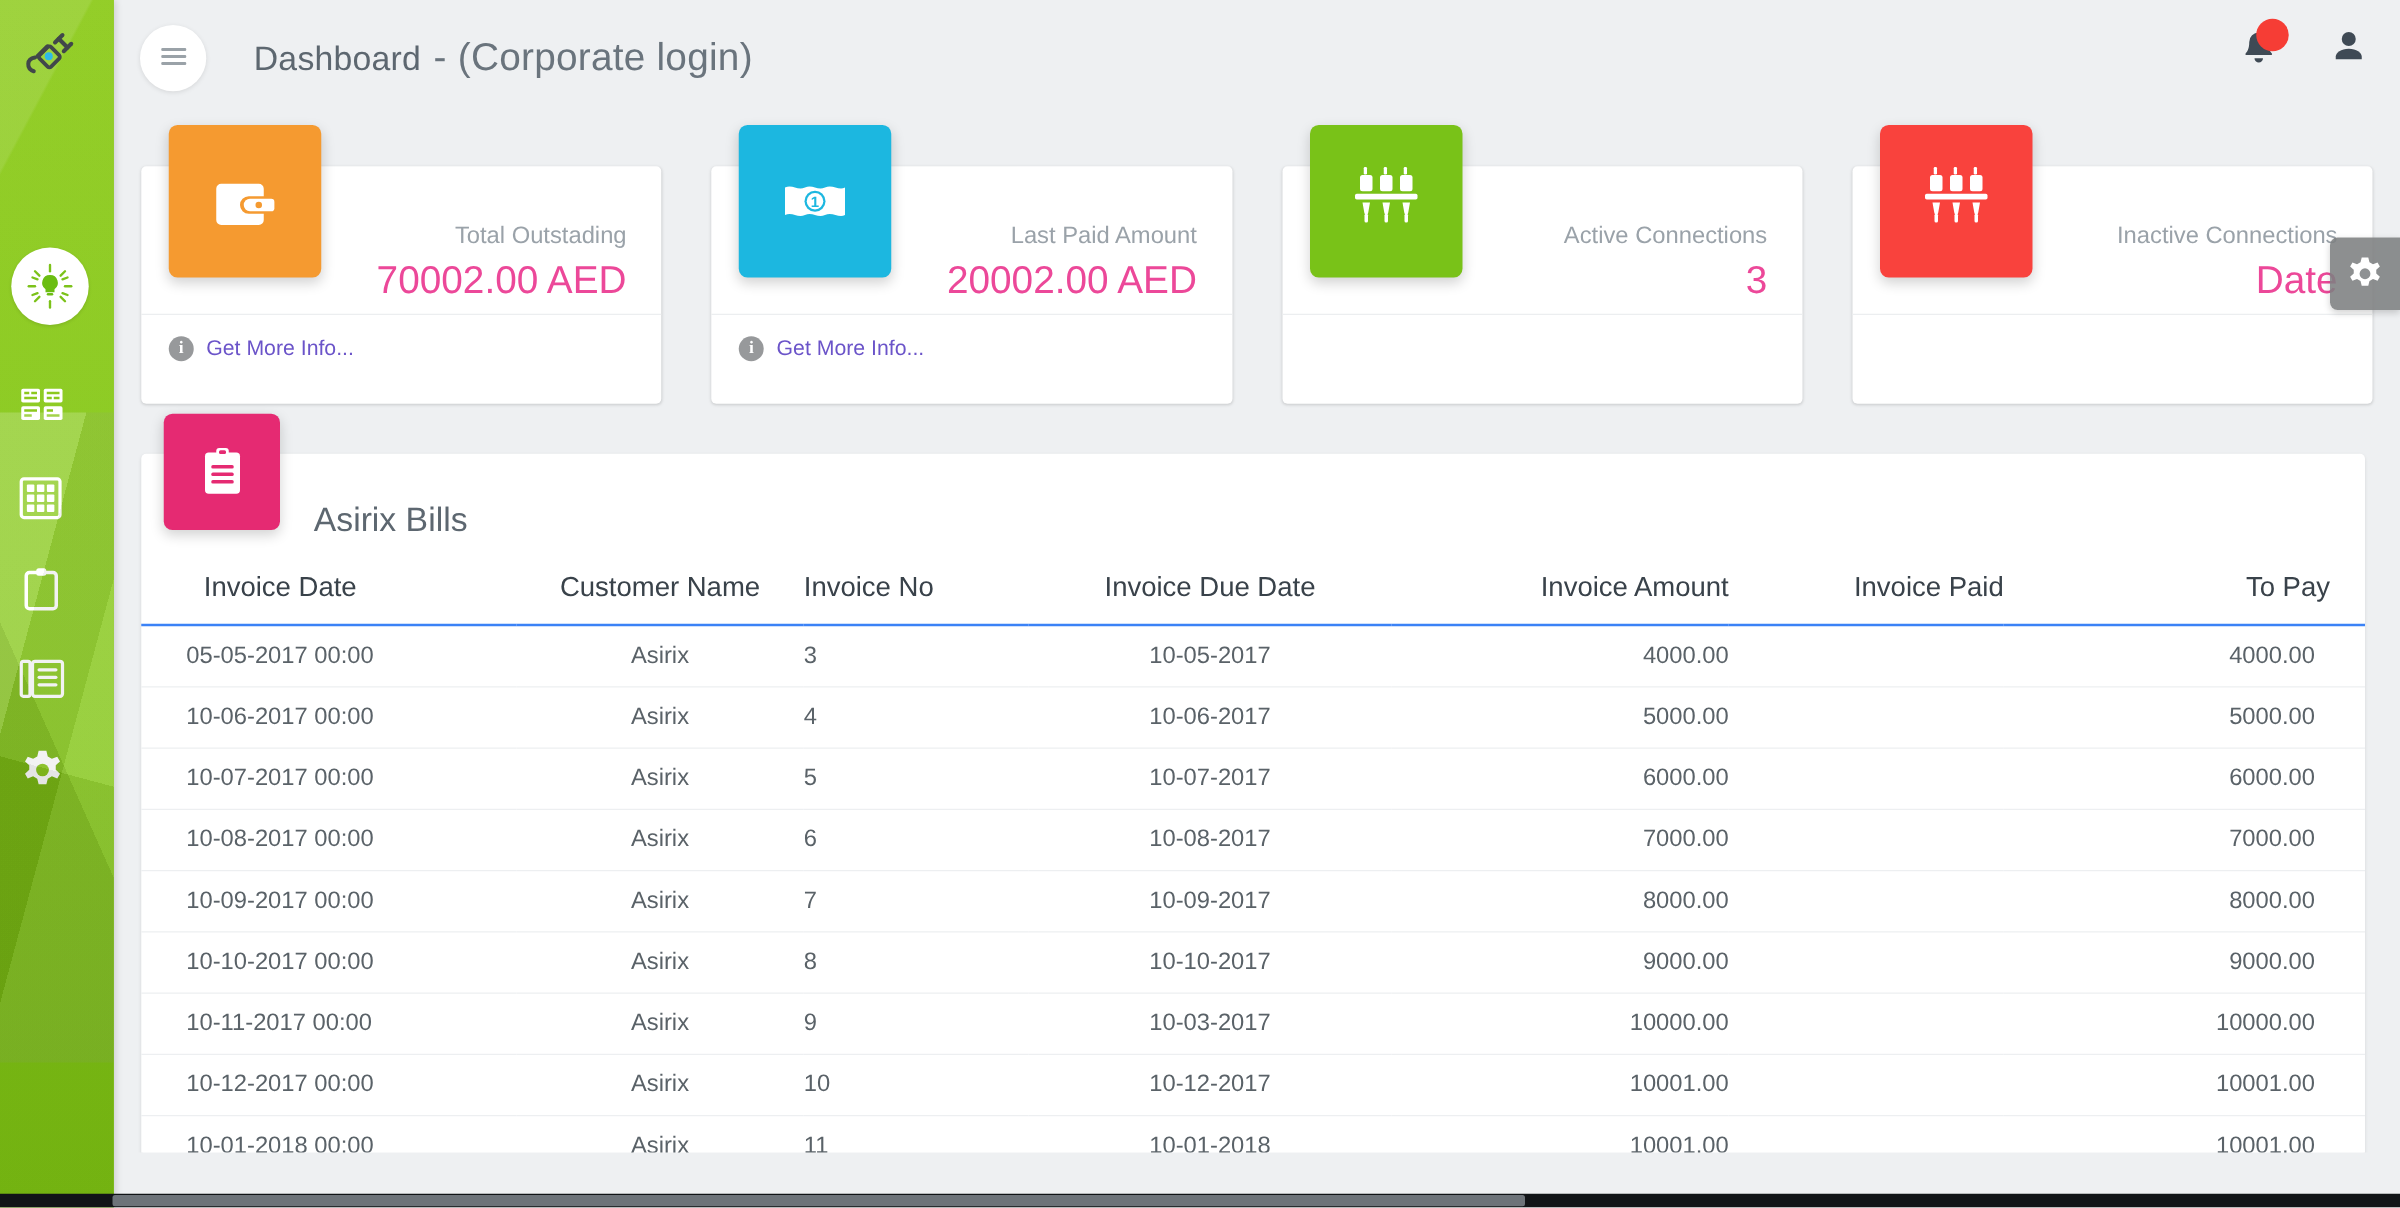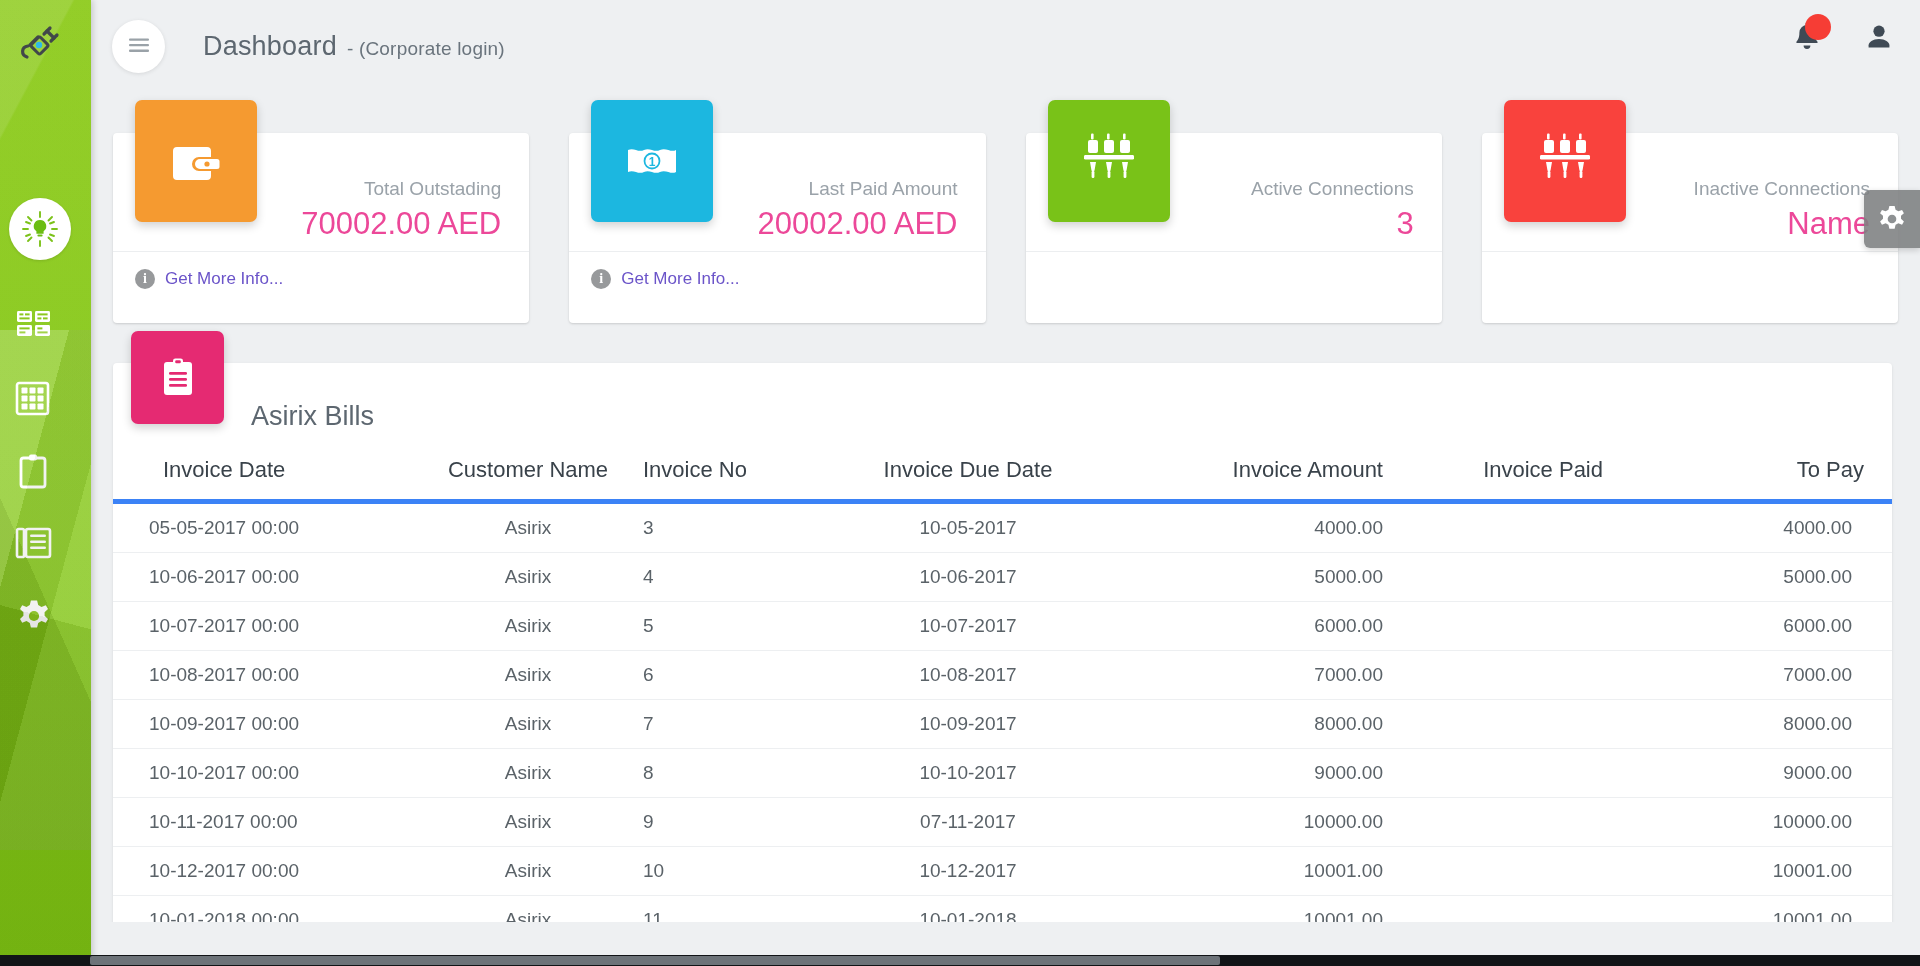--- a/index.html
+++ b/index.html
@@ -62,21 +62,21 @@
   .burger {
     width: 53px; height: 53px; border-radius: 50%;
     background: #ffffff; box-shadow: 0 1px 4px rgba(0,0,0,0.10);
     display: flex; align-items: center; justify-content: center;
     cursor: pointer; flex: 0 0 53px;
   }
   .page-title {
     margin-left: 38px; display: flex; align-items: baseline; gap: 10px;
     font-size: 27px; color: #5d6770; letter-spacing: 0.2px;
   }
-  .page-title .sub { font-size: 19px; color: #6a747d; }
+  .page-title .sub { font-size: 31px; color: #6a747d; }
 
   .topbar-right {
     position: absolute; right: 26px; top: 22px;
     display: flex; align-items: center; gap: 42px;
   }
   .bell-wrap { position: relative; width: 30px; height: 34px; cursor: pointer; }
   .bell-dot {
     position: absolute; right: -9px; top: -8px;
     width: 26px; height: 26px; border-radius: 50%;
     background: #f63d35;
@@ -138,21 +138,21 @@
     box-shadow: 0 4px 10px rgba(0,0,0,0.18);
   }
   .panel-title {
     position: absolute; left: 138px; top: 38px;
     font-size: 27px; color: #5d6770;
   }
   .table-wrap { padding: 88px 0 0 0; }
   table { width: 100%; border-collapse: collapse; }
   thead th {
     font-size: 22px; font-weight: normal; color: #39424a;
-    padding: 6px 0 16px 0; border-bottom: 5px solid #3b82f6;
+    padding: 6px 0 16px 0; border-bottom: 2px solid #3b82f6;
     white-space: nowrap;
   }
   tbody td {
     font-size: 19px; color: #5a6268;
     padding: 13px 0; border-bottom: 1px solid #edeff1;
     white-space: nowrap;
   }
   .c-date   { text-align: left;   padding-left: 36px !important; width: 300px; }
   .c-cust   { text-align: center; width: 230px; }
   .c-no     { text-align: left; width: 180px; }
@@ -416,21 +416,21 @@
               <rect x="27.6" y="39" width="2.8" height="7" rx="1.2"></rect>
               <rect x="43.6" y="39" width="2.8" height="7" rx="1.2"></rect>
               <rect x="11" y="1.6" width="2.6" height="6" rx="1"></rect>
               <rect x="27" y="1.6" width="2.6" height="6" rx="1"></rect>
               <rect x="43" y="1.6" width="2.6" height="6" rx="1"></rect>
             </g>
           </svg>
         </div>
         <div class="kpi-text">
           <div class="kpi-label">Inactive Connections</div>
-          <div class="kpi-value">Name</div>
+          <div class="kpi-value">Date</div>
         </div>
         <div class="kpi-divider"></div>
       </div>
     </div>
 
     <div class="panel">
       <div class="panel-tile">
         <svg width="46" height="46" viewBox="0 0 46 46">
           <rect x="9" y="7" width="28" height="33" rx="3" fill="#ffffff"></rect>
           <rect x="18" y="3.4" width="10" height="6.4" rx="2.4" fill="#ffffff"></rect>
@@ -509,21 +509,21 @@
                 <td class="c-no">8</td>
                 <td class="c-due">10-10-2017</td>
                 <td class="c-amt">9000.00</td>
                 <td class="c-paid"></td>
                 <td class="c-topay">9000.00</td>
               </tr>
               <tr>
                 <td class="c-date">10-11-2017 00:00</td>
                 <td class="c-cust">Asirix</td>
                 <td class="c-no">9</td>
-                <td class="c-due">07-11-2017</td>
+                <td class="c-due">10-03-2017</td>
                 <td class="c-amt">10000.00</td>
                 <td class="c-paid"></td>
                 <td class="c-topay">10000.00</td>
               </tr>
               <tr>
                 <td class="c-date">10-12-2017 00:00</td>
                 <td class="c-cust">Asirix</td>
                 <td class="c-no">10</td>
                 <td class="c-due">10-12-2017</td>
                 <td class="c-amt">10001.00</td>

